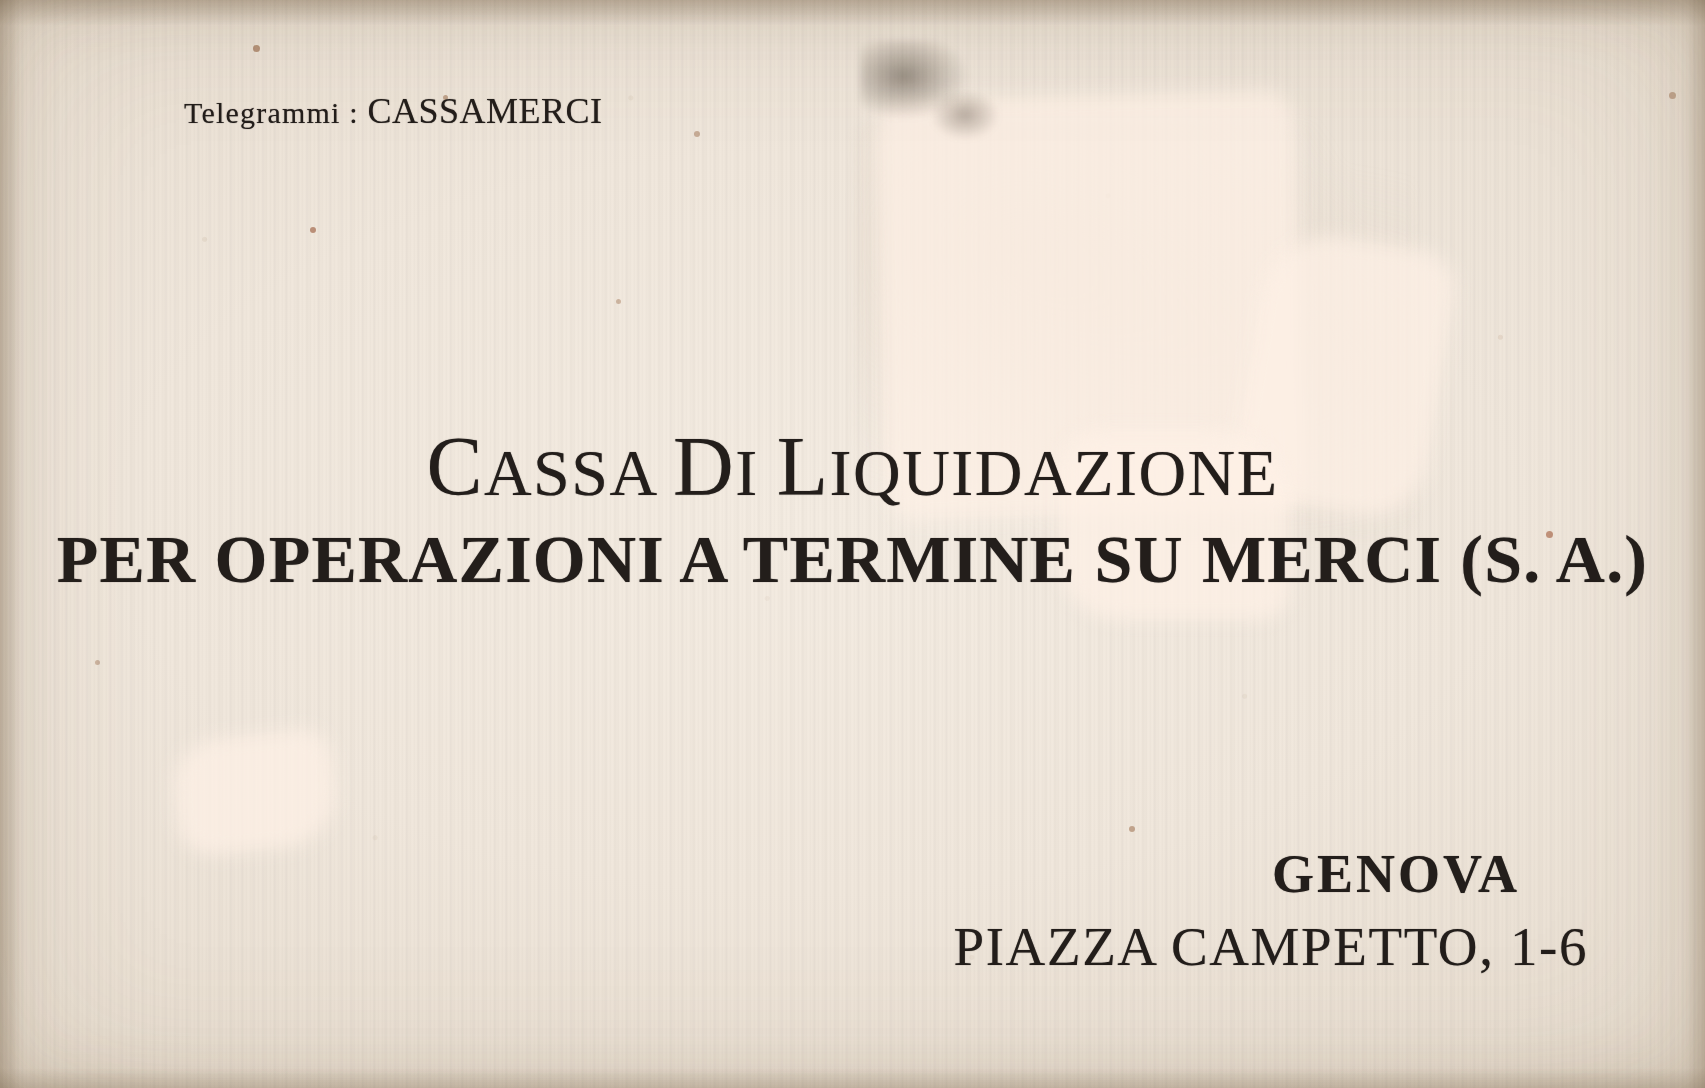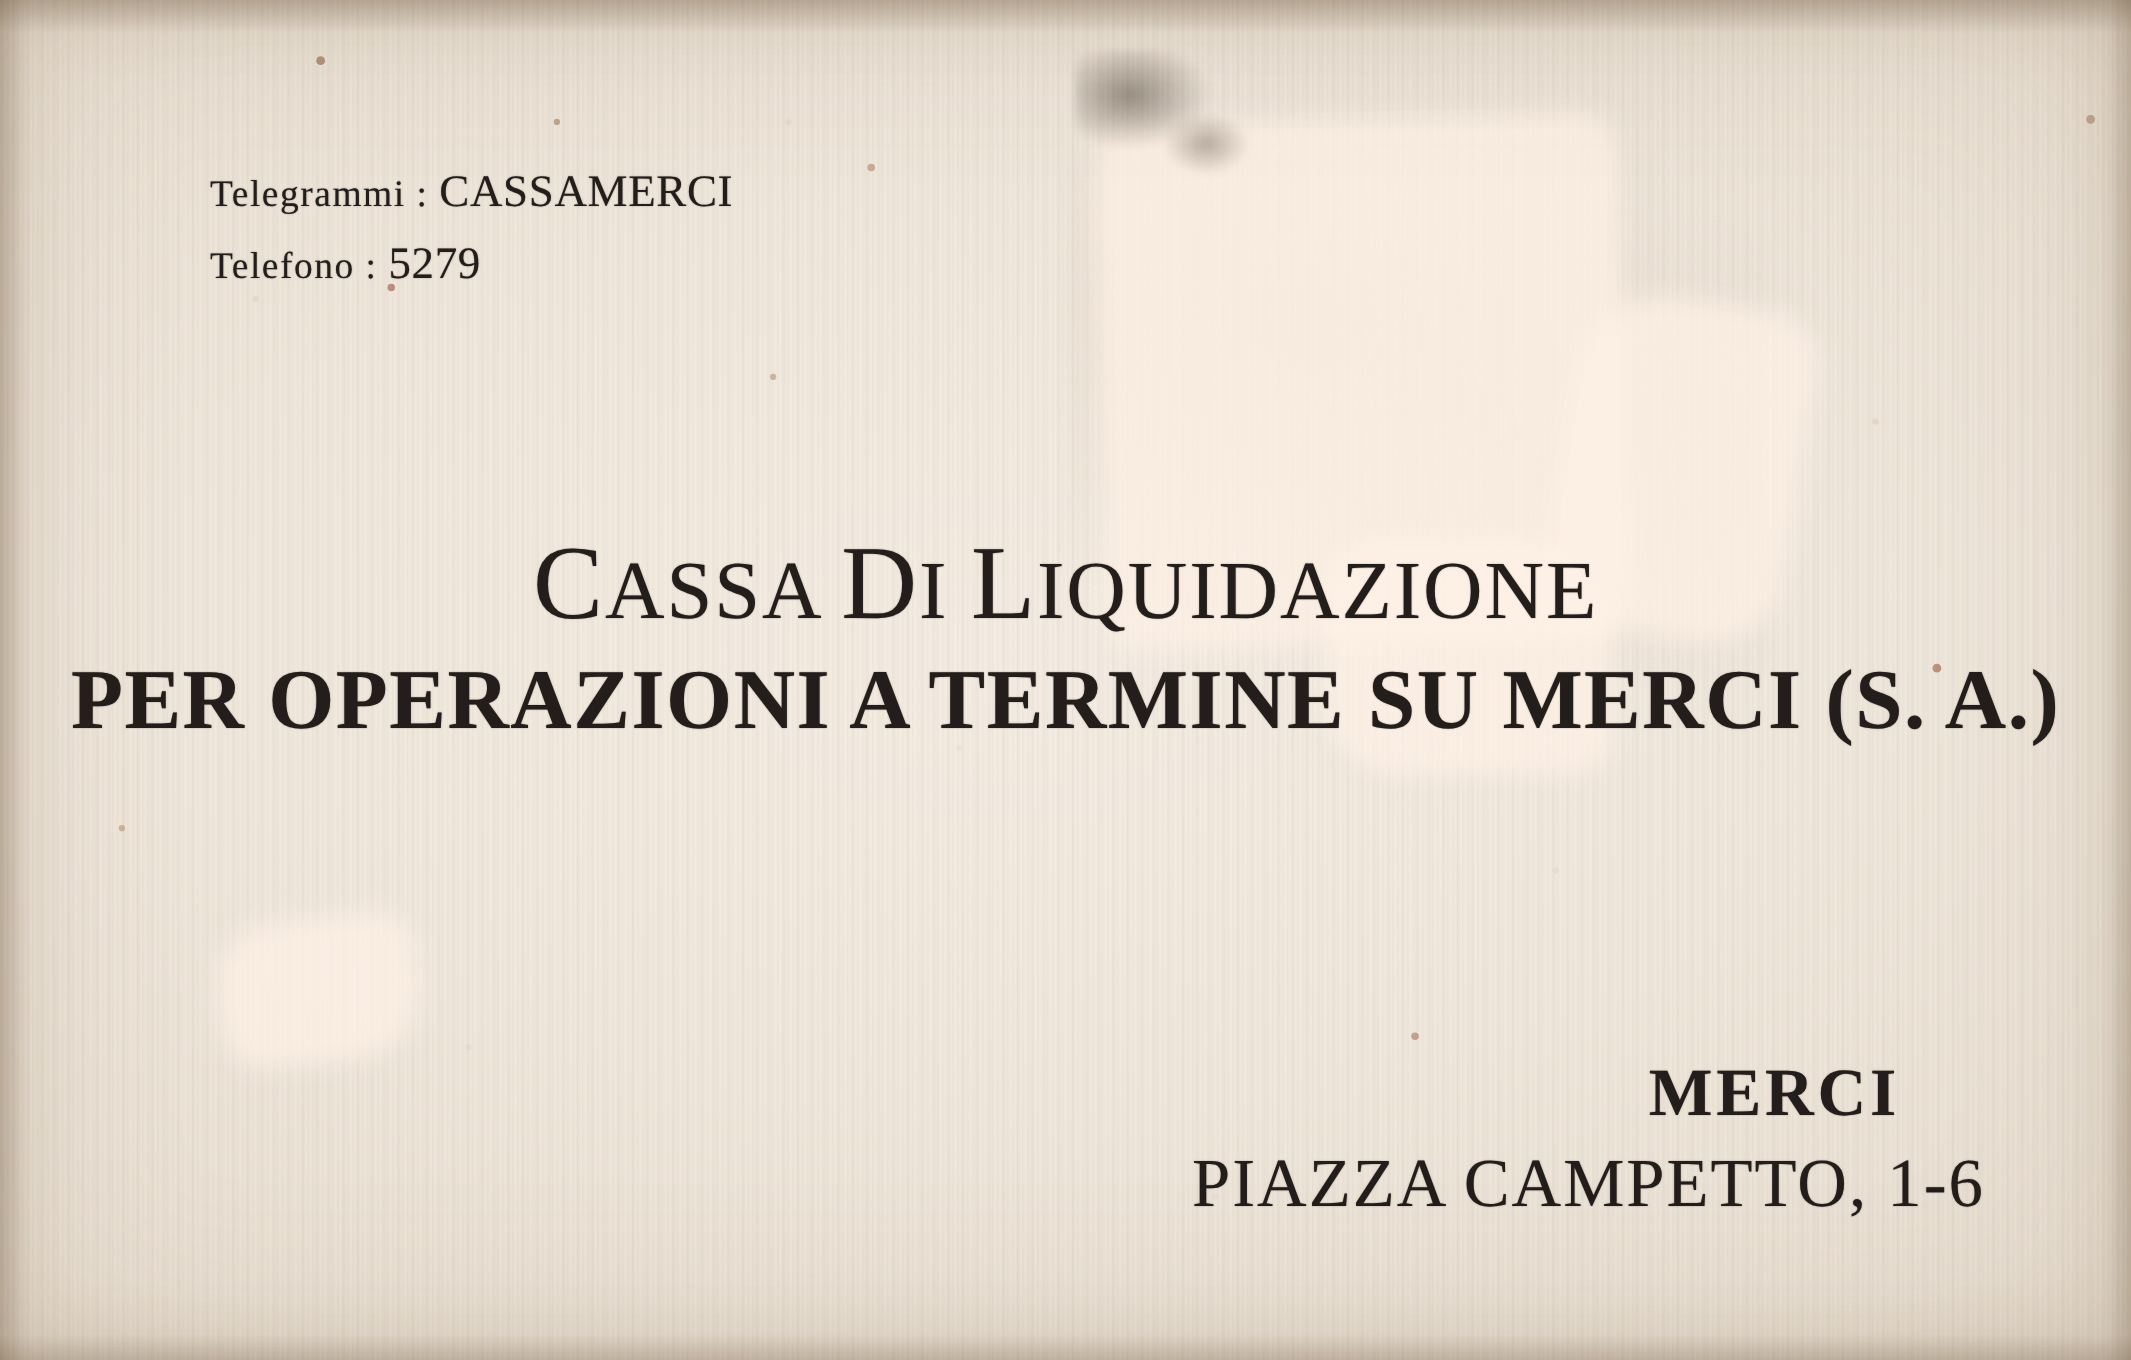--- a/index.html
+++ b/index.html
@@ -151,21 +151,21 @@
     inset: 0;
     color: #241f1c;
   }
   .ink {
     position: absolute;
     color: #231e1b;
     text-shadow: 0 0 1.1px rgba(35,30,27,0.55);
     white-space: nowrap;
   }
 
-  .contacts { left: 168px; margin-top: 42px; }
+  .contacts { left: 184px; }
   .line-telegrammi {
     top: 90px;
     font-size: 30px;
     letter-spacing: 1.2px;
   }
   .line-telefono {
     top: 147px;
     font-size: 30px;
     letter-spacing: 1.2px;
   }
@@ -248,33 +248,29 @@
   <div class="spot" style="left:95px; top:660px; width:5px; height:5px; background: rgba(150,95,55,0.35);"></div>
   <div class="spot" style="left:616px; top:299px; width:5px; height:5px; background: rgba(150,95,55,0.35);"></div>
 
   <div class="text-layer">
 
     <div class="ink contacts line-telegrammi">
       <span>Telegrammi :</span>
       <span class="caps-big">CASSAMERCI</span>
     </div>
 
-    <div class="ink contacts line-telefono">
-      <span>Telefono :</span>
-      <span class="caps-big">5279</span>
-    </div>
 
     <div class="ink title-1">
       <span class="rest"><span class="drop">C</span><span class="rest">ASSA</span><span class="rest"> </span><span class="drop">D</span><span class="rest">I</span><span class="rest"> </span><span class="drop">L</span><span class="rest">IQUIDAZIONE</span></span>
     </div>
 
     <div class="ink title-2">PER OPERAZIONI A TERMINE SU MERCI (S. A.)</div>
 
 
-    <div class="ink city">MERCI</div>
+    <div class="ink city">GENOVA</div>
 
     <div class="ink address">PIAZZA CAMPETTO, 1-6</div>
 
   </div>
 
   <div class="edge-top"></div>
   <div class="edge-left"></div>
   <div class="edge-bottom"></div>
   <div class="edge-right"></div>
   <div class="vignette"></div>

